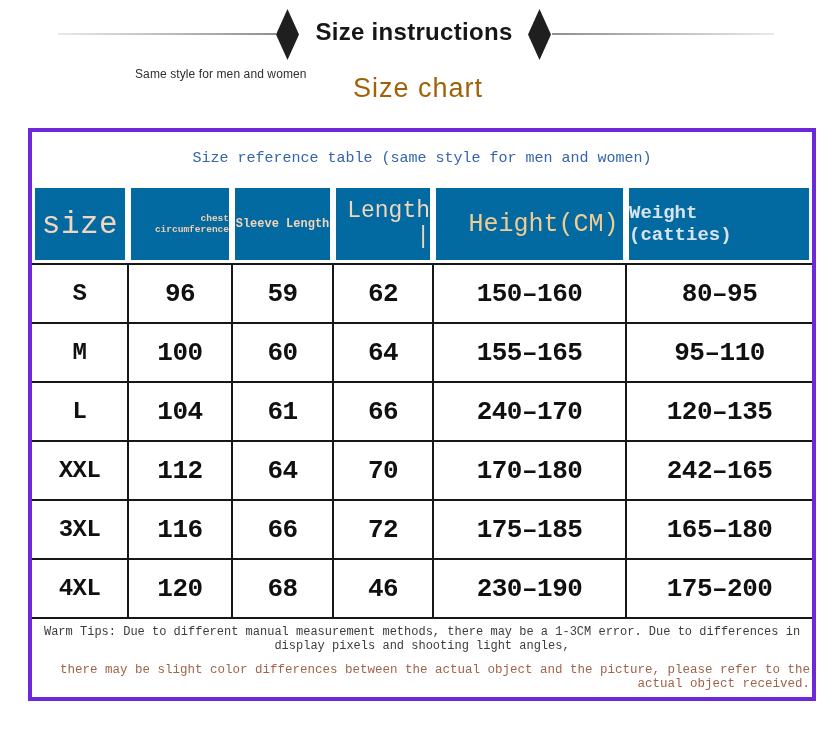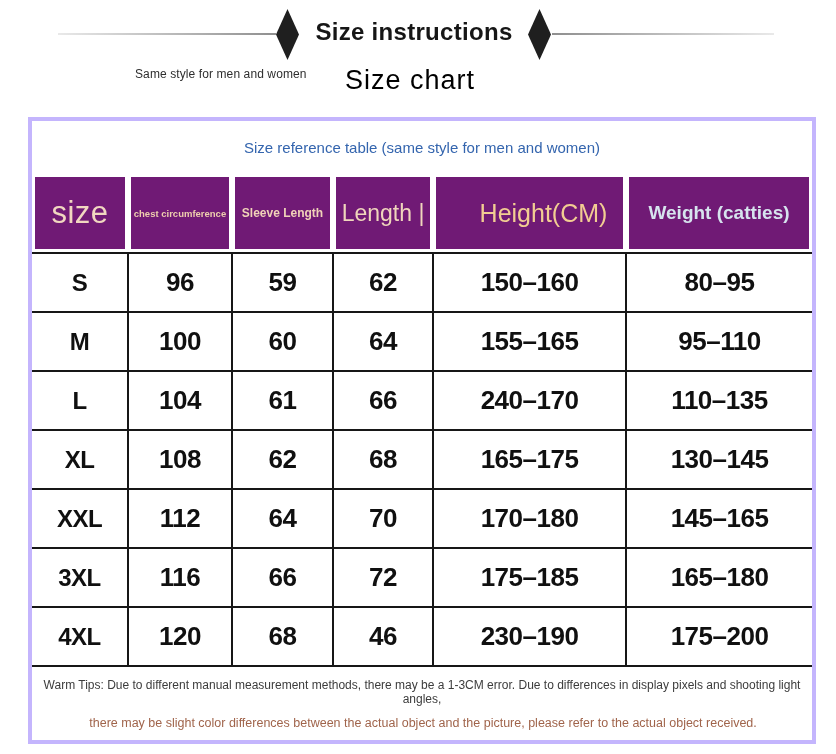--- a/index.html
+++ b/index.html
@@ -16,53 +16,53 @@
   .hline { position: absolute; top: 33px; height: 2px; }
   .hline.left  { left: 58px;  width: 218px; background: linear-gradient(to left, #8f8f8f, #e9e9e9); }
   .hline.right { left: 552px; width: 222px; background: linear-gradient(to right, #8f8f8f, #e9e9e9); }
   .diamond { position: absolute; top: 9px; width: 23px; height: 51px; background: #1f1f1f;
              clip-path: polygon(50% 0, 100% 50%, 50% 100%, 0 50%); }
   .diamond.left  { left: 276px; }
   .diamond.right { left: 528px; }
   .banner-title { position: absolute; top: 18px; left: 300px; width: 228px;
                   margin: 0; text-align: center; font-size: 24px; font-weight: 600;
                   letter-spacing: 0.3px; color: #161616; }
-  .page-title { position: absolute; top: 61px; left: 0; width: 812px; margin: 4px;
+  .page-title { position: absolute; top: 61px; left: 0; width: 812px; margin: 12px;
                 text-align: center; font-size: 27px; font-weight: 400;
-                letter-spacing: 1px; color: #000000; }
+                letter-spacing: 1px; color: #a16207; }
   .side-note { position: absolute; top: 67px; left: 97px; font-size: 12px;
                color: #2e2e2e; letter-spacing: 0.1px; margin-left: 38px; }
 
   
   table.size-table {
-    position: absolute; top: 117px; left: 28px; width: 784px;
+    position: absolute; top: 128px; left: 28px; width: 784px;
     border-collapse: collapse; table-layout: fixed;
-    border: 4px solid #c4b5fd; background: #fff;
+    border: 4px solid #6d28d9; background: #fff; font-family: Liberation Mono, monospace;
   }
   tr.caption-row { height: 55px; }
   td.caption-cell { text-align: center; vertical-align: middle;
                     color: #3465ae; font-size: 15px; font-weight: 500; }
   tr.header-row { height: 60px; }
   td.hcell { padding: 3px; vertical-align: middle; border: none; height: 60px; }
-  .hbox { background: #701a75; width: 100%; height: 72px;
+  .hbox { background: #0369a1; width: 100%; height: 72px;
           display: flex; align-items: center; justify-content: center; }
   .hbox.c0 { font-size: 31px; font-weight: 500; color: #f1d7c0; letter-spacing: 0.5px; }
   .hbox.c1 { font-size: 9.5px; font-weight: 600; color: #eecfae; text-align: right; }
   .hbox.c2 { font-size: 12px;  font-weight: 700; color: #f0d3b8; }
   .hbox.c3 { font-size: 23px;  font-weight: 400; color: #f0d6bc; text-align: right; }
   .hbox.c4 { font-size: 25px;  font-weight: 500; color: #f2cd92; padding-left: 28px; }
   .hbox.c5 { font-size: 19px;  font-weight: 600; color: #d6e4ee; }
   tr.data-row { height: 59px; }
   td.data { border: 2px solid #171717; text-align: center; vertical-align: middle;
             font-size: 26px; font-weight: 700; color: #101010; letter-spacing: -0.5px; }
   td.data.szcol { font-size: 24px; }
   tr.tips-row { height: 76px; }
   td.tips-cell { border: none; vertical-align: middle; padding: 2px 2px 6px 2px; margin-top: 48px; }
   .tips-line1 { text-align: center; font-size: 12px; color: #3c3c3c; margin: 4px 0 0 0; }
-  .tips-line2 { text-align: center; font-size: 12.5px; color: #a0644b; margin: 10px 0 0 2px; }
+  .tips-line2 { text-align: right; font-size: 12.5px; color: #a0644b; margin: 10px 0 0 2px; }
 </style>
 </head>
 <body>
 
 <div class="page">
 
   <div class="banner">
     <div class="hline left"></div>
     <div class="diamond left"></div>
     <h1 class="banner-title">Size instructions</h1>
@@ -122,37 +122,29 @@
         <td class="data">64</td>
         <td class="data">155–165</td>
         <td class="data">95–110</td>
       </tr>
       <tr class="data-row">
         <td class="data szcol">L</td>
         <td class="data">104</td>
         <td class="data">61</td>
         <td class="data">66</td>
         <td class="data">240–170</td>
-        <td class="data">110–135</td>
-      </tr>
-      <tr class="data-row">
-        <td class="data szcol">XL</td>
-        <td class="data">108</td>
-        <td class="data">62</td>
-        <td class="data">68</td>
-        <td class="data">165–175</td>
-        <td class="data">130–145</td>
+        <td class="data">120–135</td>
       </tr>
       <tr class="data-row">
         <td class="data szcol">XXL</td>
         <td class="data">112</td>
         <td class="data">64</td>
         <td class="data">70</td>
         <td class="data">170–180</td>
-        <td class="data">145–165</td>
+        <td class="data">242–165</td>
       </tr>
       <tr class="data-row">
         <td class="data szcol">3XL</td>
         <td class="data">116</td>
         <td class="data">66</td>
         <td class="data">72</td>
         <td class="data">175–185</td>
         <td class="data">165–180</td>
       </tr>
       <tr class="data-row">

